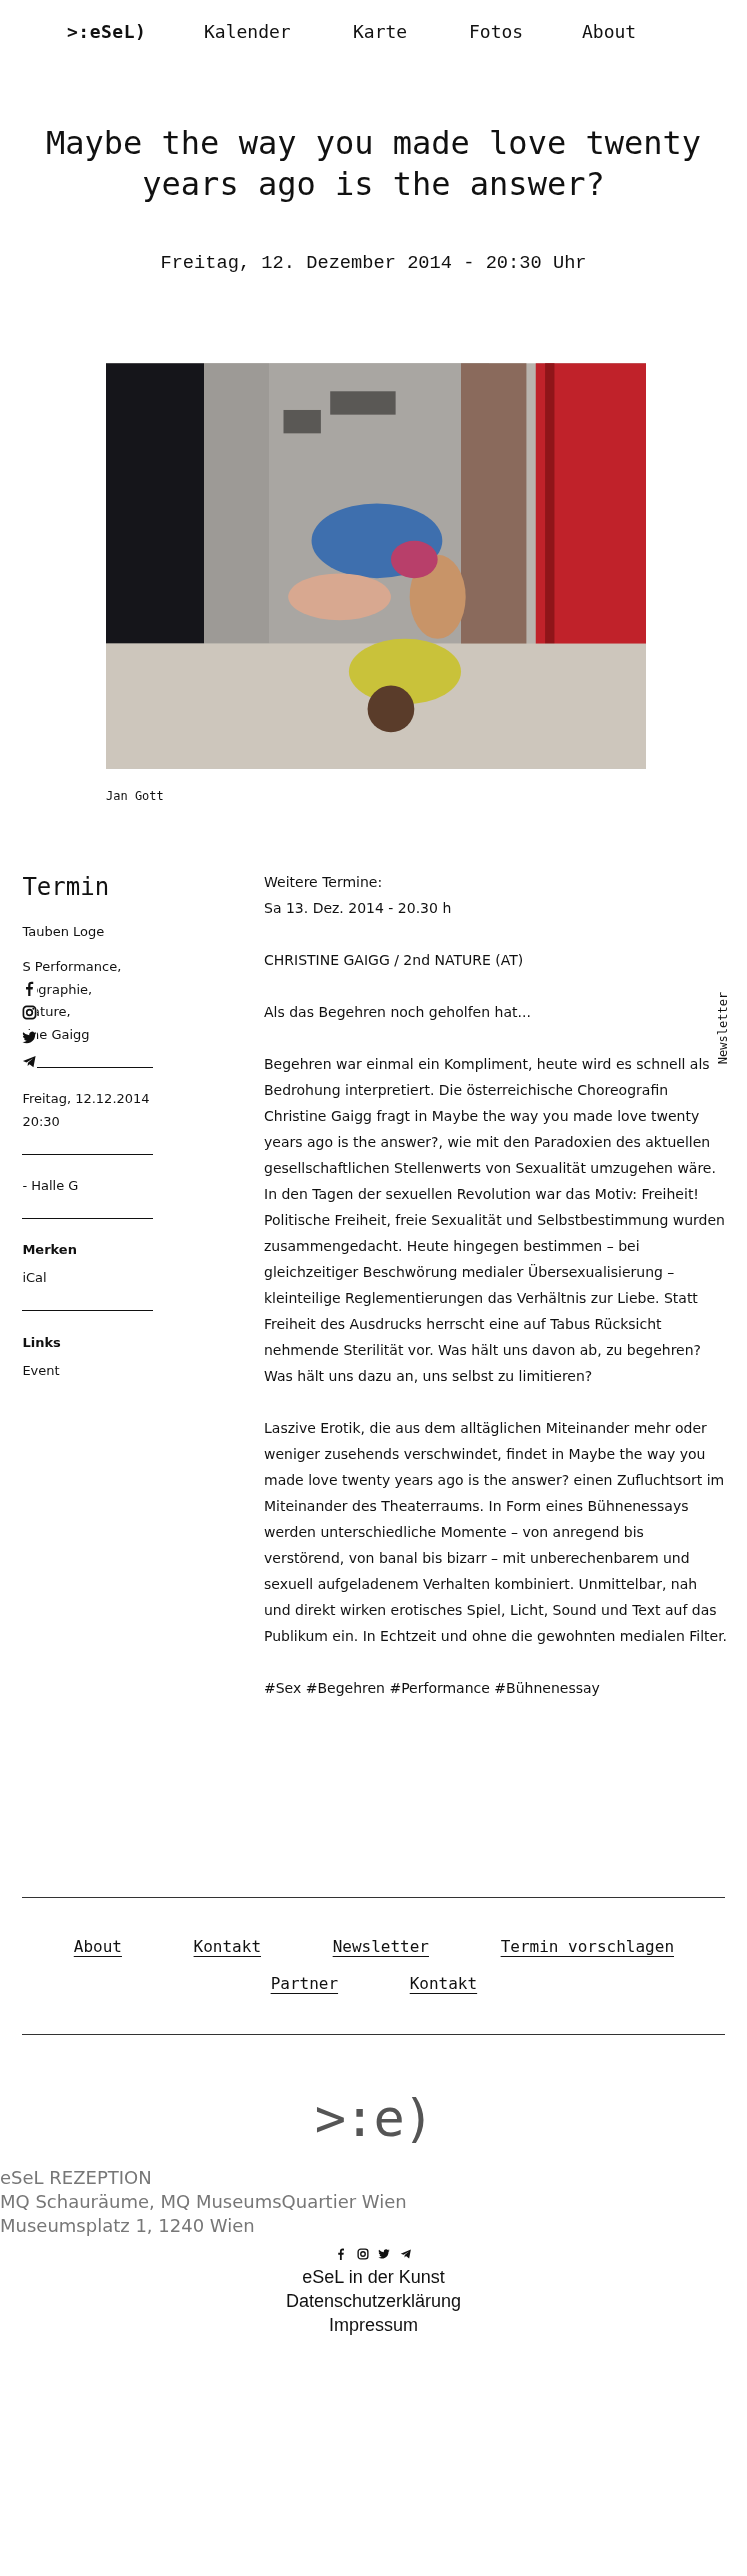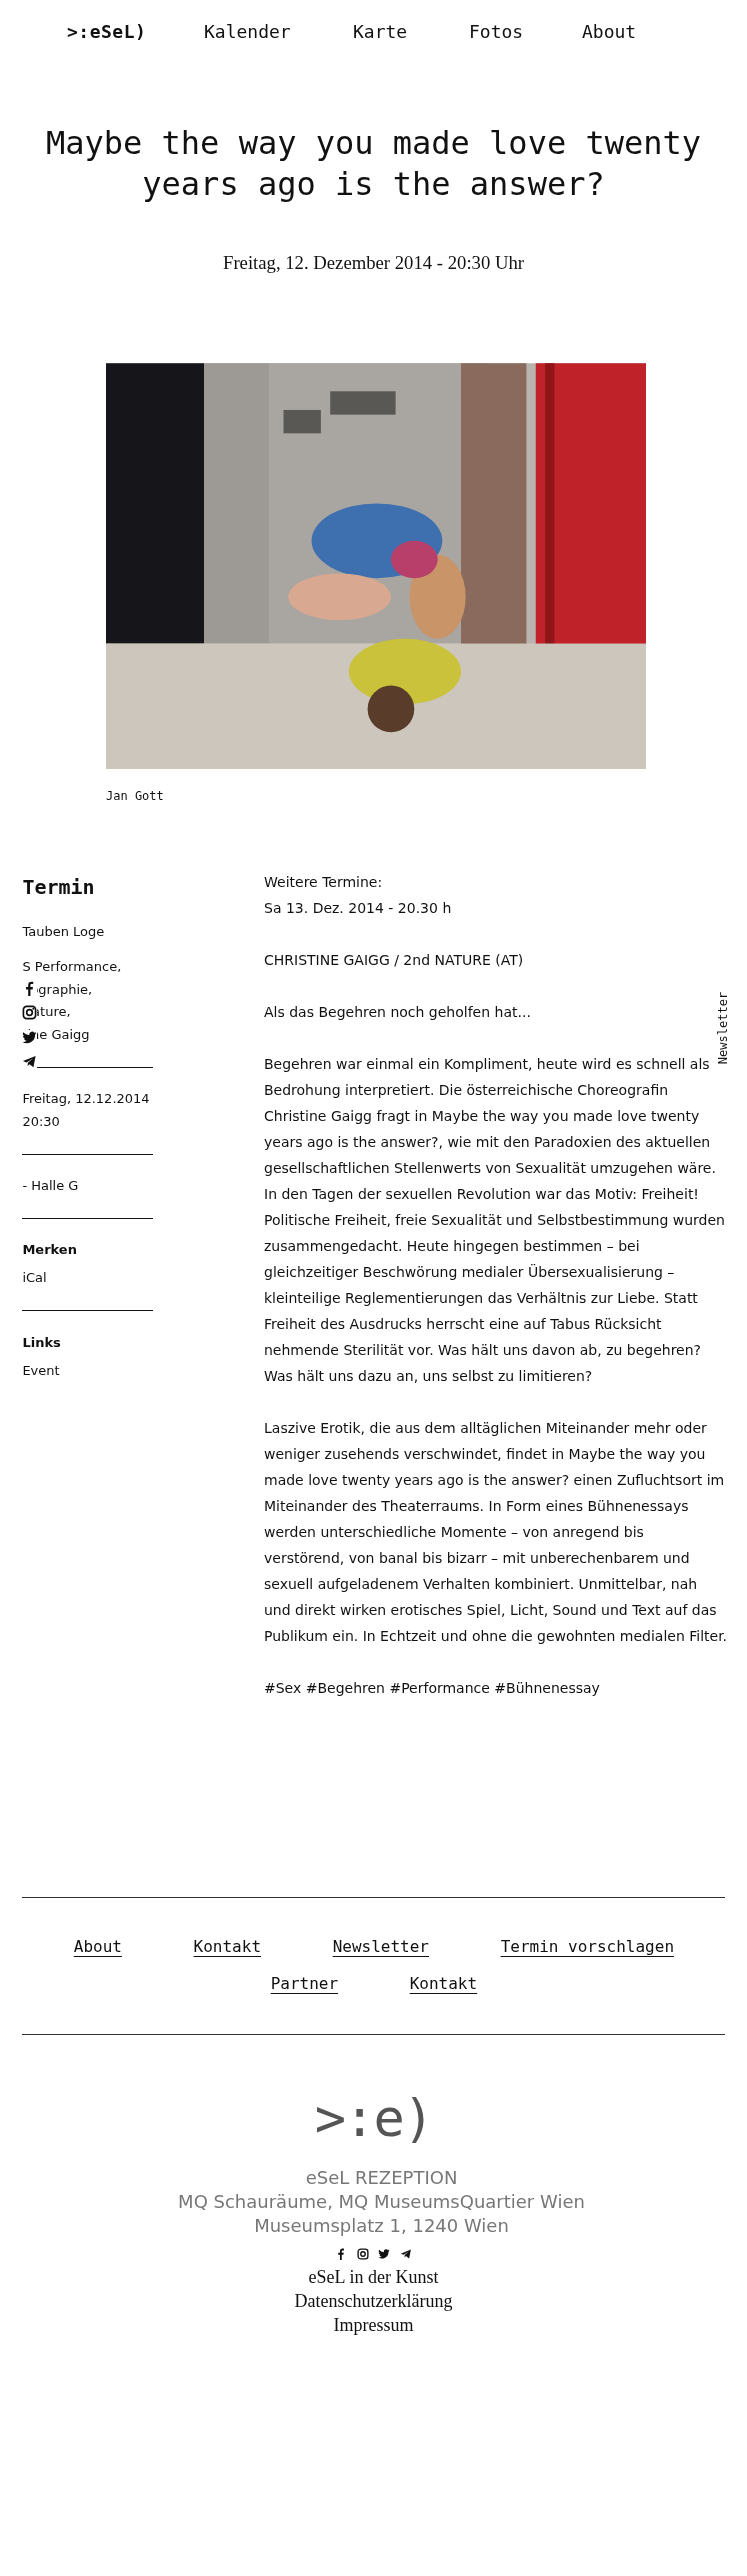--- a/index.html
+++ b/index.html
@@ -7,29 +7,29 @@
   body { font-family: "Liberation Sans", sans-serif; position: relative; height: 2576px; overflow: hidden; }
   a { color: inherit; text-decoration: none; }
 
   
   .topnav { position: absolute; top: 20.6px; left: 0; width: 747px; height: 28px; }
   .topnav .logo { position: absolute; left: 67px; top: 0; font-family: "DejaVu Sans Mono", monospace; font-weight: bold; font-size: 18px; letter-spacing: 0.5px; }
   .topnav .navlink { position: absolute; top: 0.9px; font-family: "DejaVu Sans Mono", monospace; font-size: 18px; }
 
   
   .title { position: absolute; top: 123px; left: 37px; width: 673px; text-align: center; font-family: "DejaVu Sans Mono", monospace; font-size: 32px; line-height: 41px; font-weight: normal; }
-  .datetime { position: absolute; top: 252px; left: 37px; width: 673px; text-align: center; font-family: Liberation Serif, serif; font-size: 18.7px; }
+  .datetime { position: absolute; top: 252px; left: 37px; width: 673px; text-align: center; font-family: Liberation Mono, monospace; font-size: 18.7px; }
 
   
   .figure { position: absolute; top: 363px; left: 106px; width: 540px; height: 406px; overflow: hidden; }
   .caption { position: absolute; top: 772px; left: 106px; width: 540px; text-align: left; font-family: "DejaVu Sans Mono", monospace; font-size: 12px; margin-top: 17px; }
 
   
   .sidebar { position: absolute; top: 869px; left: 22.4px; width: 131px; font-family: "DejaVu Sans", sans-serif; font-size: 13px; color: #111; }
-  .sidebar h2 { font-family: "DejaVu Sans Mono", monospace; font-weight: bold; font-size: 20px; line-height: 37px; margin-bottom: 15px; }
+  .sidebar h2 { font-family: "DejaVu Sans Mono", monospace; font-weight: normal; font-size: 24px; line-height: 37px; margin-bottom: 15px; }
   .sidebar .block { line-height: 22.4px; }
   .sidebar .rule { width: 131px; height: 0.9px; background: #111; margin: 20.6px 0 20.6px 0; }
   .sidebar .label { font-weight: bold; margin-bottom: 5.6px; }
   .sidebar .cats { position: relative; }
   .social-float { position: absolute; left: 22.4px; top: 981px; width: 18.7px; }
   .social-float .soc { display: block; width: 15px; height: 15px; margin-bottom: 9.3px; background: #fff; }
 
   
   .main { position: absolute; top: 869px; left: 264px; width: 464px; font-family: "DejaVu Sans", sans-serif; font-size: 14px; line-height: 26px; color: #111; }
   .main p { margin-bottom: 26px; }
@@ -38,24 +38,24 @@
   .newsletter-tab { position: absolute; left: 716px; top: 1028px; transform: rotate(-90deg); transform-origin: left top; font-family: "DejaVu Sans Mono", monospace; font-size: 12px; white-space: nowrap; }
   .newsletter-tab span { display: inline-block; transform: translate(-50%, 0); }
 
   
   .hr { position: absolute; left: 22.4px; width: 703px; height: 0.9px; background: #333; }
   .footnav { position: absolute; left: 22.4px; width: 703px; text-align: center; font-family: "DejaVu Sans Mono", monospace; font-size: 16px; }
   .footnav a { display: inline-block; margin: 0 31px; text-decoration: underline; text-underline-offset: 3.7px; }
 
   
   .flogo { position: absolute; top: 2088px; left: 0; width: 747px; text-align: center; font-family: "DejaVu Sans Mono", monospace; font-size: 52px; color: #555; letter-spacing: -1.9px; }
-  .faddr { position: absolute; top: 2166px; left: 0; width: 747px; text-align: center; font-family: "DejaVu Sans", sans-serif; font-size: 18px; line-height: 24px; color: #777; padding-left: 16px; }
+  .faddr { position: absolute; top: 2166px; left: 0; width: 747px; text-align: left; font-family: "DejaVu Sans", sans-serif; font-size: 18px; line-height: 24px; color: #777; }
   .fsocial { position: absolute; top: 2242px; left: 0; width: 747px; text-align: center; }
   .fsocial .soc { display: inline-block; width: 12px; height: 12px; margin: 0 2.8px; vertical-align: middle; }
-  .flinks { position: absolute; top: 2265px; left: 0; width: 747px; text-align: center; font-family: Liberation Serif, serif; font-size: 18px; line-height: 24px; color: #111; }
+  .flinks { position: absolute; top: 2265px; left: 0; width: 747px; text-align: center; font-family: Liberation Sans, sans-serif; font-size: 18px; line-height: 24px; color: #111; }
   .flinks a { display: block; }
 </style>
 </head>
 <body>
 
 <nav class="topnav">
   <a class="logo">&gt;:eSeL)</a>
   <a class="navlink" style="left:204px">Kalender</a>
   <a class="navlink" style="left:353px">Karte</a>
   <a class="navlink" style="left:469px">Fotos</a>

